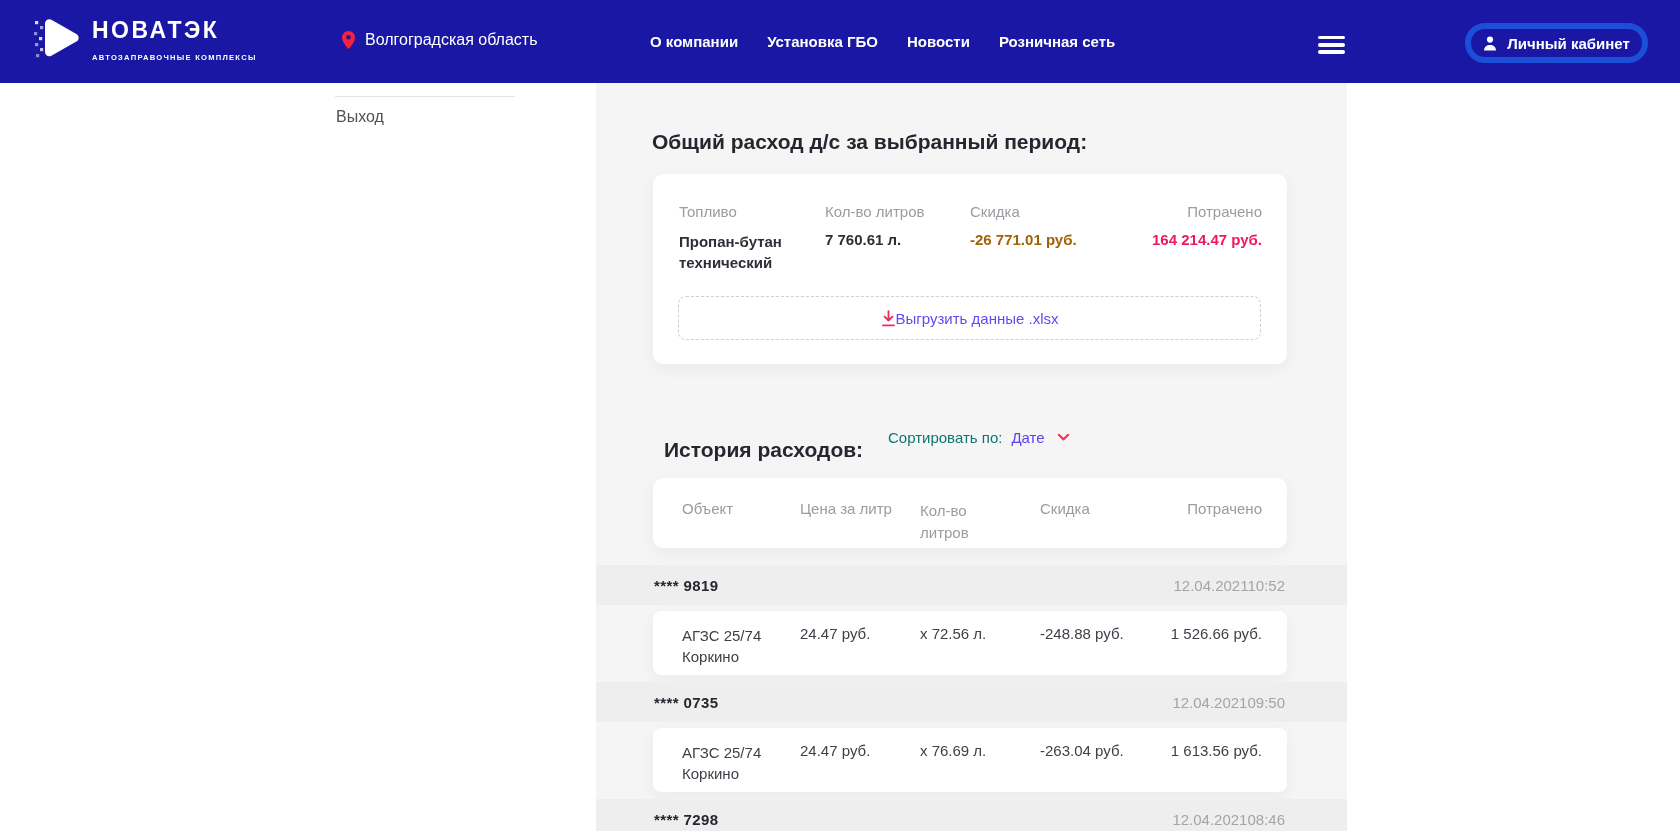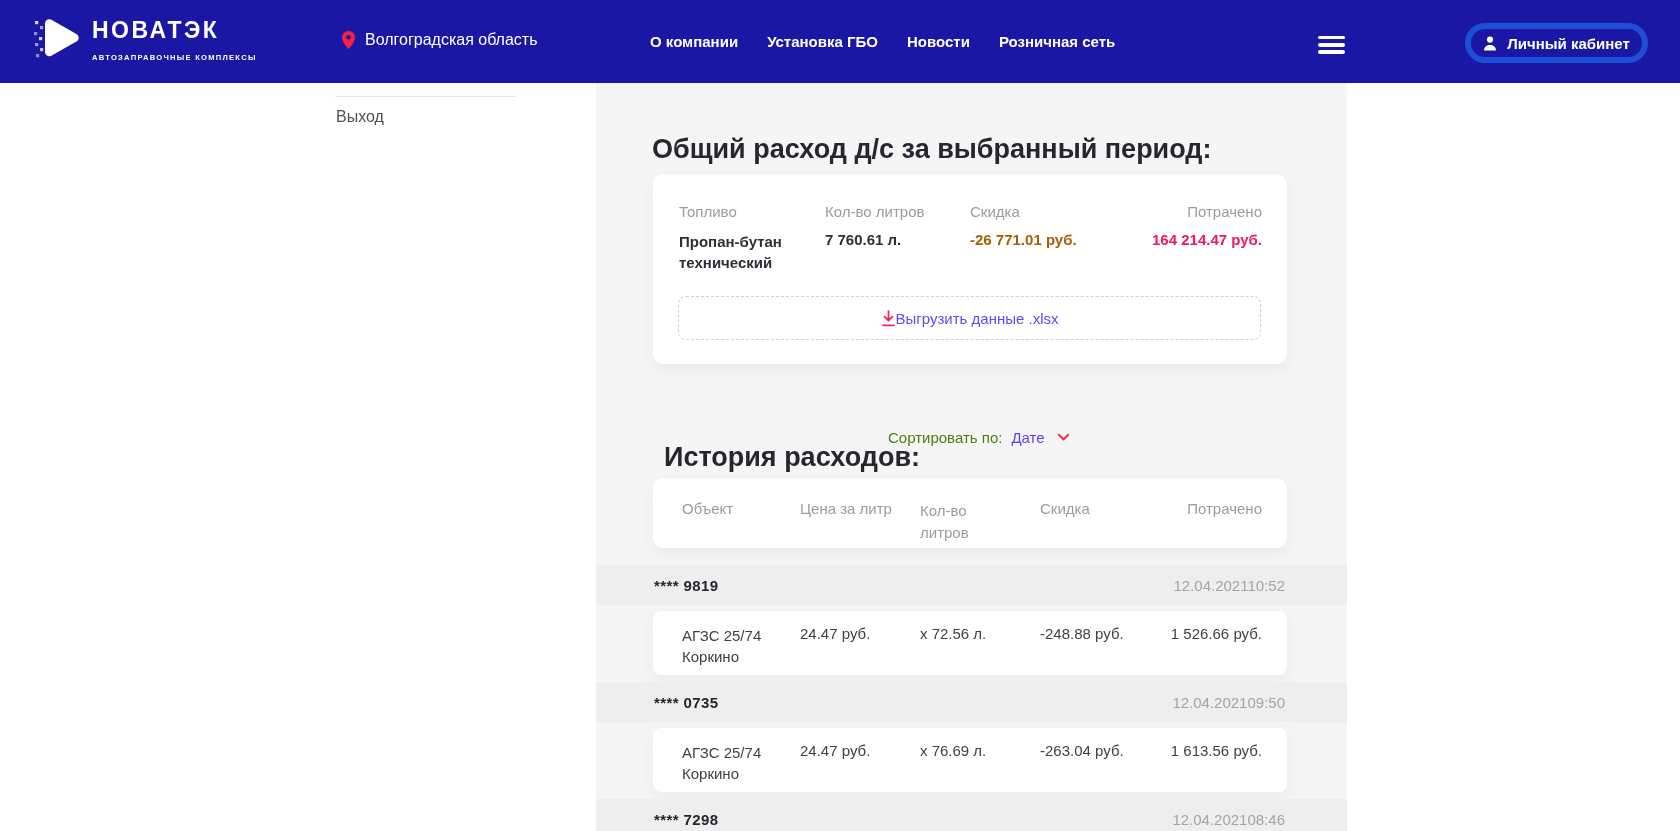--- a/index.html
+++ b/index.html
@@ -23,42 +23,42 @@
       border:6px solid #1d4ed8;border-radius:21px;background:transparent;display:flex;align-items:center;
       justify-content:center;gap:10px;color:#fff;font-size:15px;font-weight:bold;cursor:pointer;
       font-family:inherit;}
 
   
   .side-divider{position:absolute;left:335px;top:96px;width:180px;height:1px;background:#e5e5e8;}
   .logout{position:absolute;left:336px;top:108px;font-size:16px;color:#4f4f56;cursor:pointer;}
 
   
   .panel{position:absolute;left:596px;top:83px;width:751px;height:748px;background:#f5f5f6;}
-  .sec-title{position:absolute;font-size:27px;font-weight:bold;color:#26262e;white-space:nowrap;}
+  .sec-title{position:absolute;font-size:21px;font-weight:bold;color:#26262e;white-space:nowrap;}
   .t1{left:56px;top:33px;}
   .t2{left:68px;top:341px;}
 
   .card{position:absolute;background:#fff;border-radius:10px;box-shadow:0 5px 16px rgba(40,40,60,.05);}
   .summary-card{left:57px;top:91px;width:634px;height:190px;}
   .col-label{position:absolute;font-size:15px;color:#9b9ba1;white-space:nowrap;}
   .val{position:absolute;font-size:15px;color:#2e2e36;white-space:nowrap;}
   .bold{font-weight:bold;}
   .wrap{white-space:normal;line-height:21px;}
   .purple{color:#a16207;}
   .crimson{color:#ed1a5e;}
   .teal{color:#19c7a4;}
   .right{right:25px;text-align:right;}
 
   .export-btn{position:absolute;left:25px;right:26px;top:122px;height:44px;box-sizing:border-box;
       border:1.6px dashed #cfcfd5;border-radius:8px;background:transparent;display:flex;
       align-items:center;justify-content:center;cursor:pointer;font-family:inherit;}
   .export-label{font-size:15px;color:#6847f0;}
 
   .sort-row{position:absolute;left:292px;top:346px;display:flex;align-items:center;}
-  .sort-label{font-size:15px;color:#4d7c0f;}
+  .sort-label{font-size:15px;color:#0f766e;}
   .sort-value{font-size:15px;color:#5b43f0;margin-left:9px;cursor:pointer;}
   .sort-chevron{margin-left:12px;cursor:pointer;display:flex;}
 
   .thead-card{left:57px;top:395px;width:634px;height:70px;}
 
   .band{position:absolute;left:0;width:751px;height:40px;background:#eeeeef;}
   .band .cardnum{position:absolute;left:58px;top:50%;transform:translateY(-50%);
       font-size:15px;font-weight:bold;color:#26262e;letter-spacing:.4px;white-space:nowrap;}
   .band .when{position:absolute;right:62px;top:50%;transform:translateY(-50%);
       font-size:15px;color:#a3a3a9;white-space:nowrap;}

